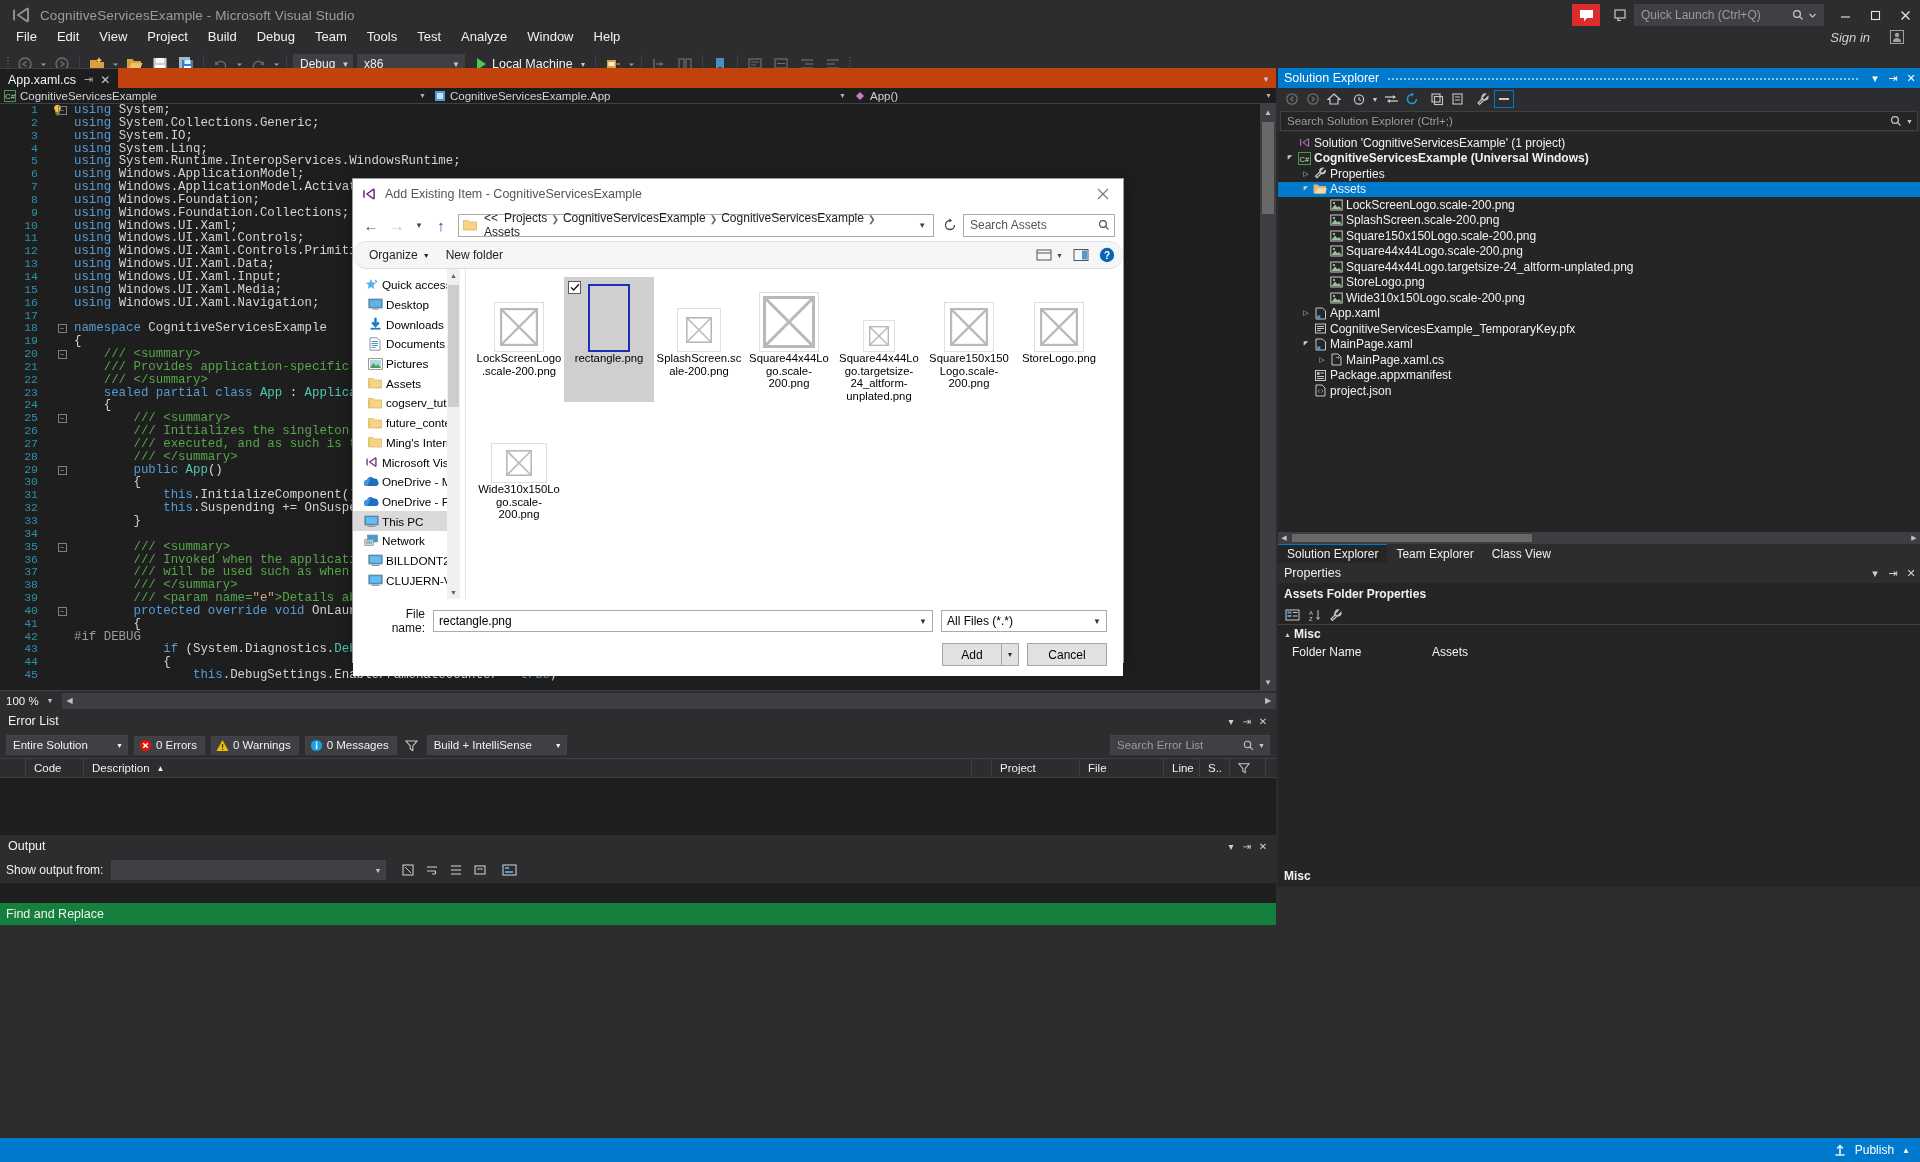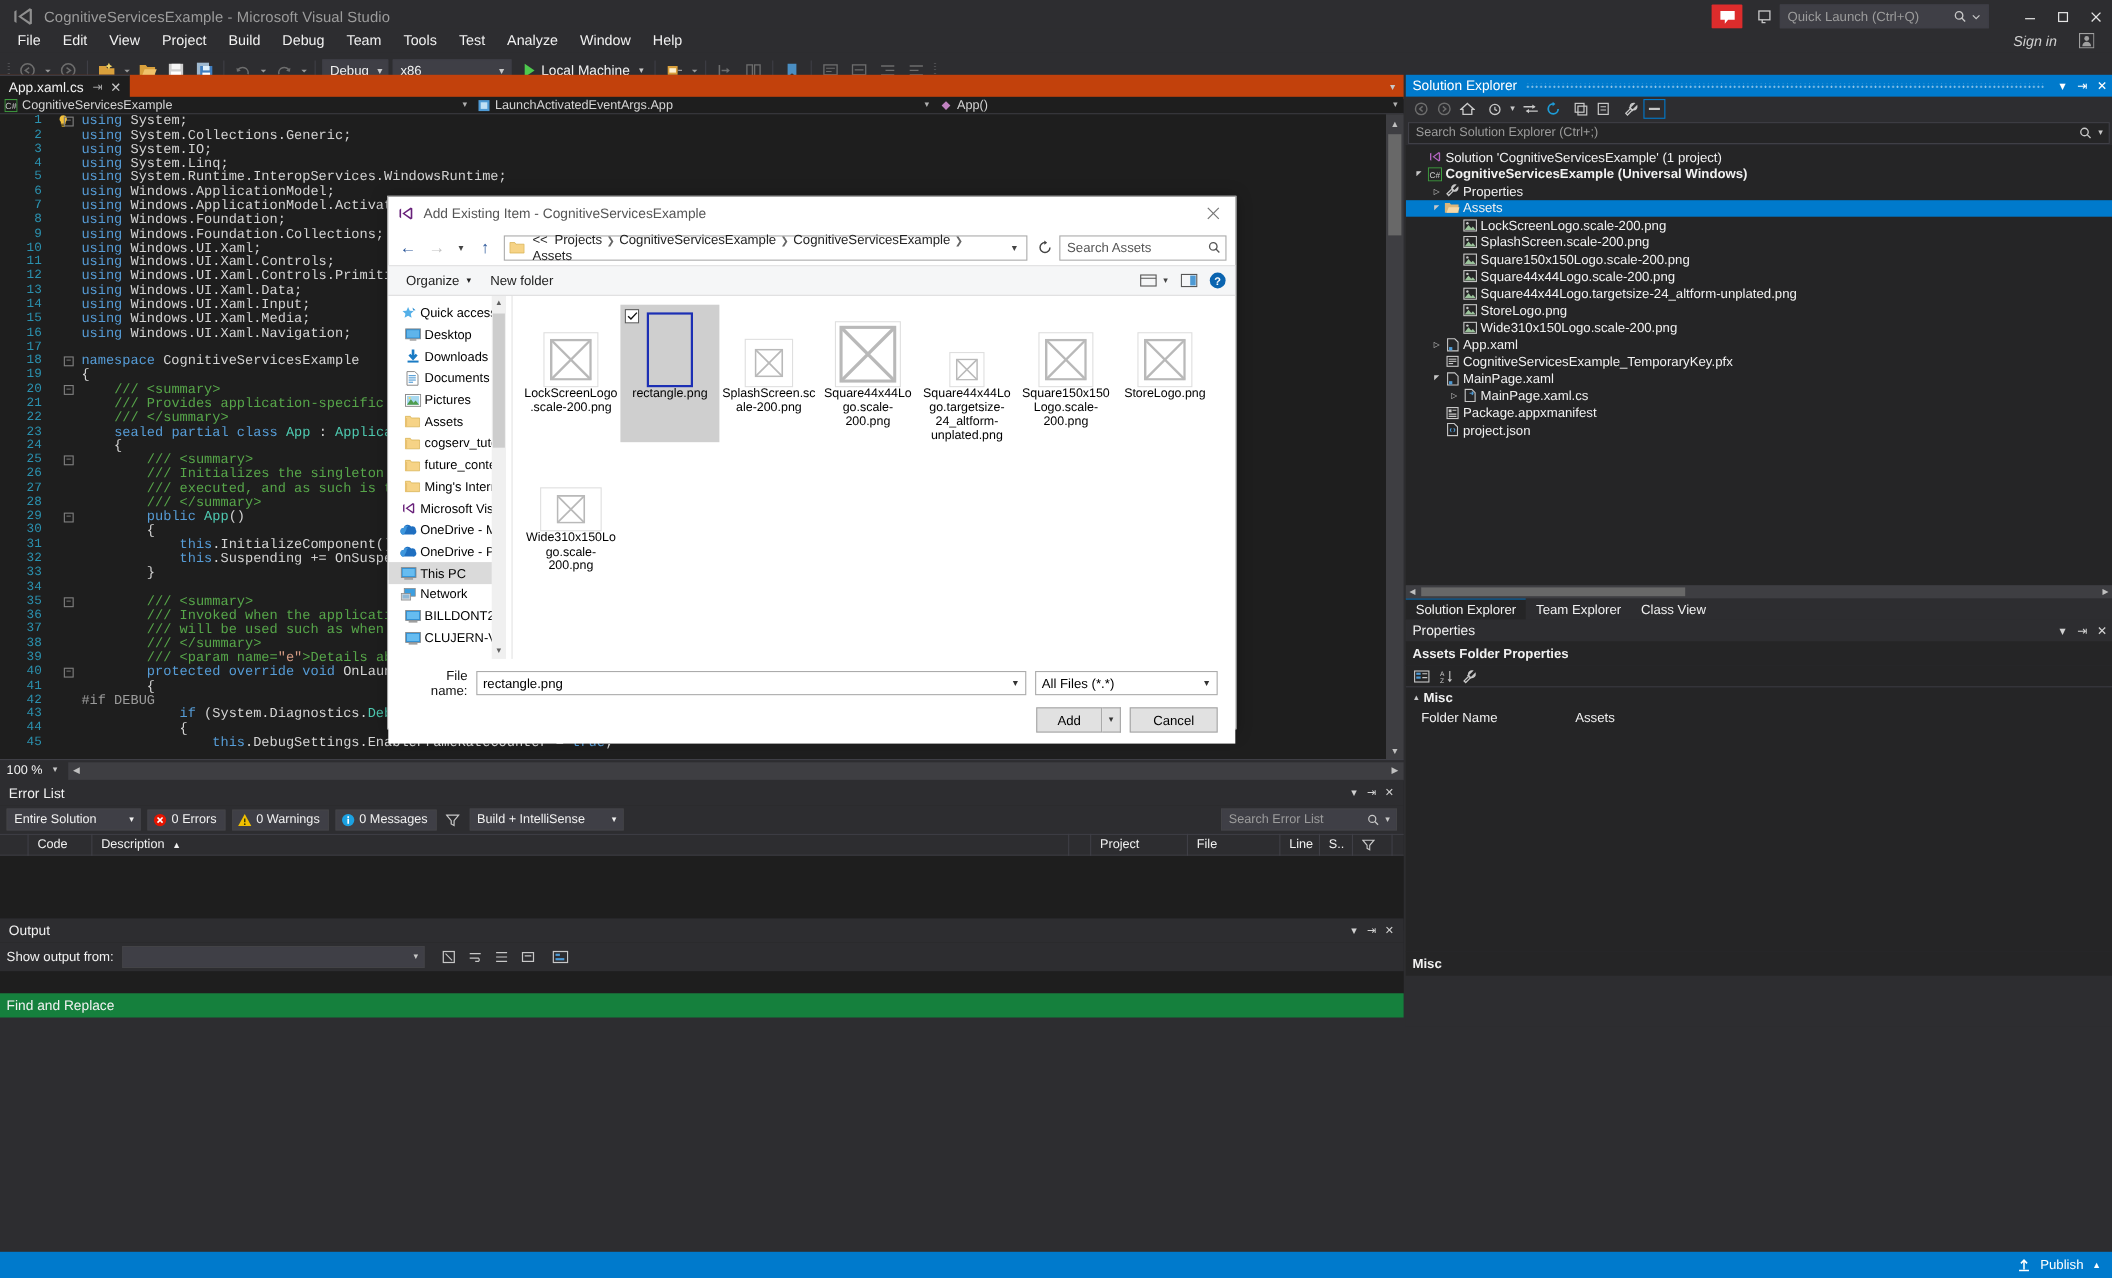--- a/index.html
+++ b/index.html
@@ -24,21 +24,21 @@
   .tb-right { margin-left:auto; display:flex; align-items:center; height:30px; }
   .tb-feedback {
     width:28px; height:22px; background:#dd2c2c; margin-right:8px;
     display:flex; align-items:center; justify-content:center; border-radius:1px;
   }
   .tb-feedback svg { display:block; }
   .tb-icon { width:26px; height:24px; display:flex; align-items:center; justify-content:center; }
   .quicklaunch {
     width:190px; height:22px; background:#3f3f46; border:1px solid #3f3f46;
     color:#9c9c9c; font-size:12px; display:flex; align-items:center;
-    padding:0 6px; margin-right:22px;
+    padding:0 6px; margin-right:6px;
   }
   .quicklaunch .ql-text { flex:1; }
   .signin { color:#d0d0d0; font-size:13px; margin:0 12px 0 10px; }
   .winbtn { width:30px; height:30px; display:flex; align-items:center; justify-content:center; color:#e6e6e6; font-size:13px; }
   .winbtn svg { display:block; }
 
   
   .menubar {
     position:absolute; top:26px; left:0; width:1920px; height:22px;
     background:#2d2d30; display:flex; align-items:center; padding-left:6px;
@@ -247,21 +247,21 @@
   .crumb .fico { margin-right:4px; display:flex; }
   .crumb .seg { padding:0 3px; }
   .crumb .sep { color:#666; font-size:9px; padding:0 1px; }
   .crumb .dd { margin-left:auto; width:18px; text-align:center; font-size:8px; color:#444; }
   .refbtn { width:22px; height:23px; display:flex; align-items:center; justify-content:center; color:#444; font-size:12px; }
   .searchbox {
     width:152px; height:23px; border:1px solid #ababab; background:#fff; display:flex; align-items:center;
     font-size:12px; color:#555; padding:0 4px 0 6px;
   }
   .searchbox .sp { flex:1; }
-  .dlg-cmdbar { height:28px; background:#f5f6f7; border-top:1px solid #e2e2e2; border-bottom:1px solid #dcdcdc; display:flex; align-items:center; padding:0 8px; }
+  .dlg-cmdbar { height:28px; background:#f5f6f7; border-top:1px solid #e2e2e2; border-bottom:1px solid #dcdcdc; display:flex; align-items:center; padding:0 8px;border-radius:14px; }
   .cmd { font-size:12px; color:#222; padding:0 8px; display:flex; align-items:center; gap:5px; }
   .cmd .ca { font-size:7px; }
   .cmdbar-right { margin-left:auto; display:flex; align-items:center; gap:10px; }
   .cmd-ico { display:flex; align-items:center; gap:3px; }
 
   .dlg-body { display:flex; height:330px; }
   .navpane { width:107px; background:#fff; border-right:0; position:relative; overflow:hidden; padding-top:6px; }
   .nitem { height:19.7px; display:flex; align-items:center; font-size:11.7px; color:#000; padding-left:10px; white-space:nowrap; }
   .nitem.sel { background:#dadada; }
   .nitem .ni { width:16px; display:flex; align-items:center; justify-content:center; flex:none; margin-right:3px; }
@@ -577,21 +577,21 @@
       <span>CognitiveServicesExample</span>
       <span class="ncar">▼</span>
     </div>
     <div class="navcombo nc2">
       <span class="nicon">
         <svg width="12" height="12" viewBox="0 0 12 12">
             <rect x="1" y="1" width="10" height="10" fill="#4e9ad4"></rect>
             <rect x="3" y="3" width="6" height="6" fill="#bfe0f5"></rect>
           </svg>
       </span>
-      <span>LaunchActivatedEventArgs.App</span>
+      <span>CognitiveServicesExample.App</span>
       <span class="ncar">▼</span>
     </div>
     <div class="navcombo nc3">
       <span class="nicon">
         <svg width="12" height="12" viewBox="0 0 12 12">
             <path d="M6 2 L10 6 L6 10 L2 6 Z" fill="#c182c1"></path>
           </svg>
       </span>
       <span>App()</span>
       <span class="ncar">▼</span>

